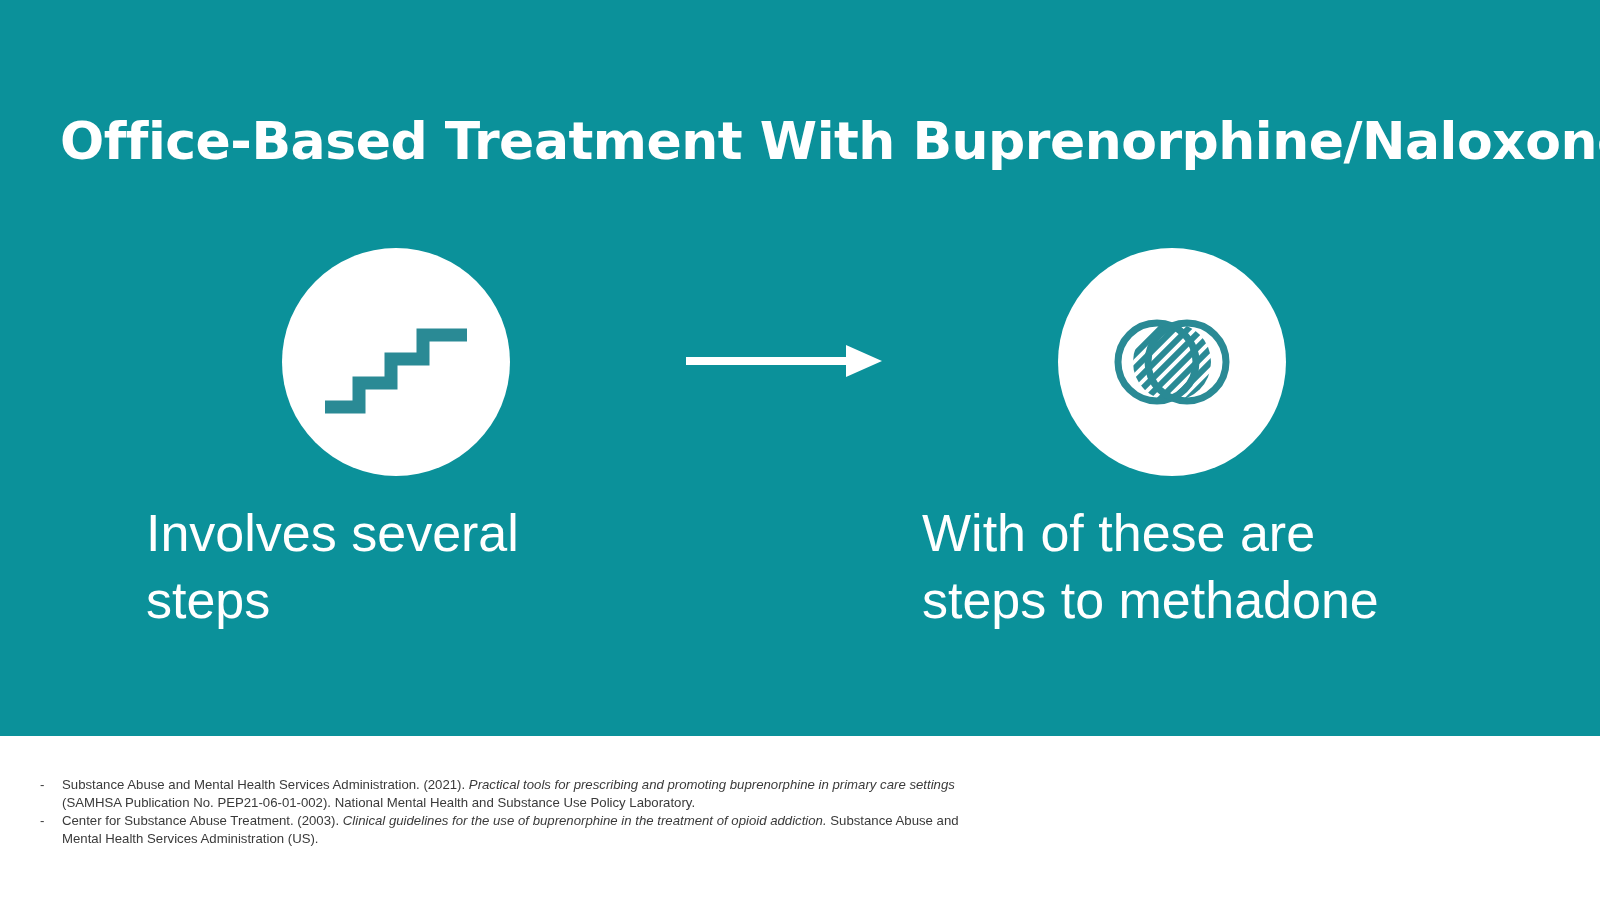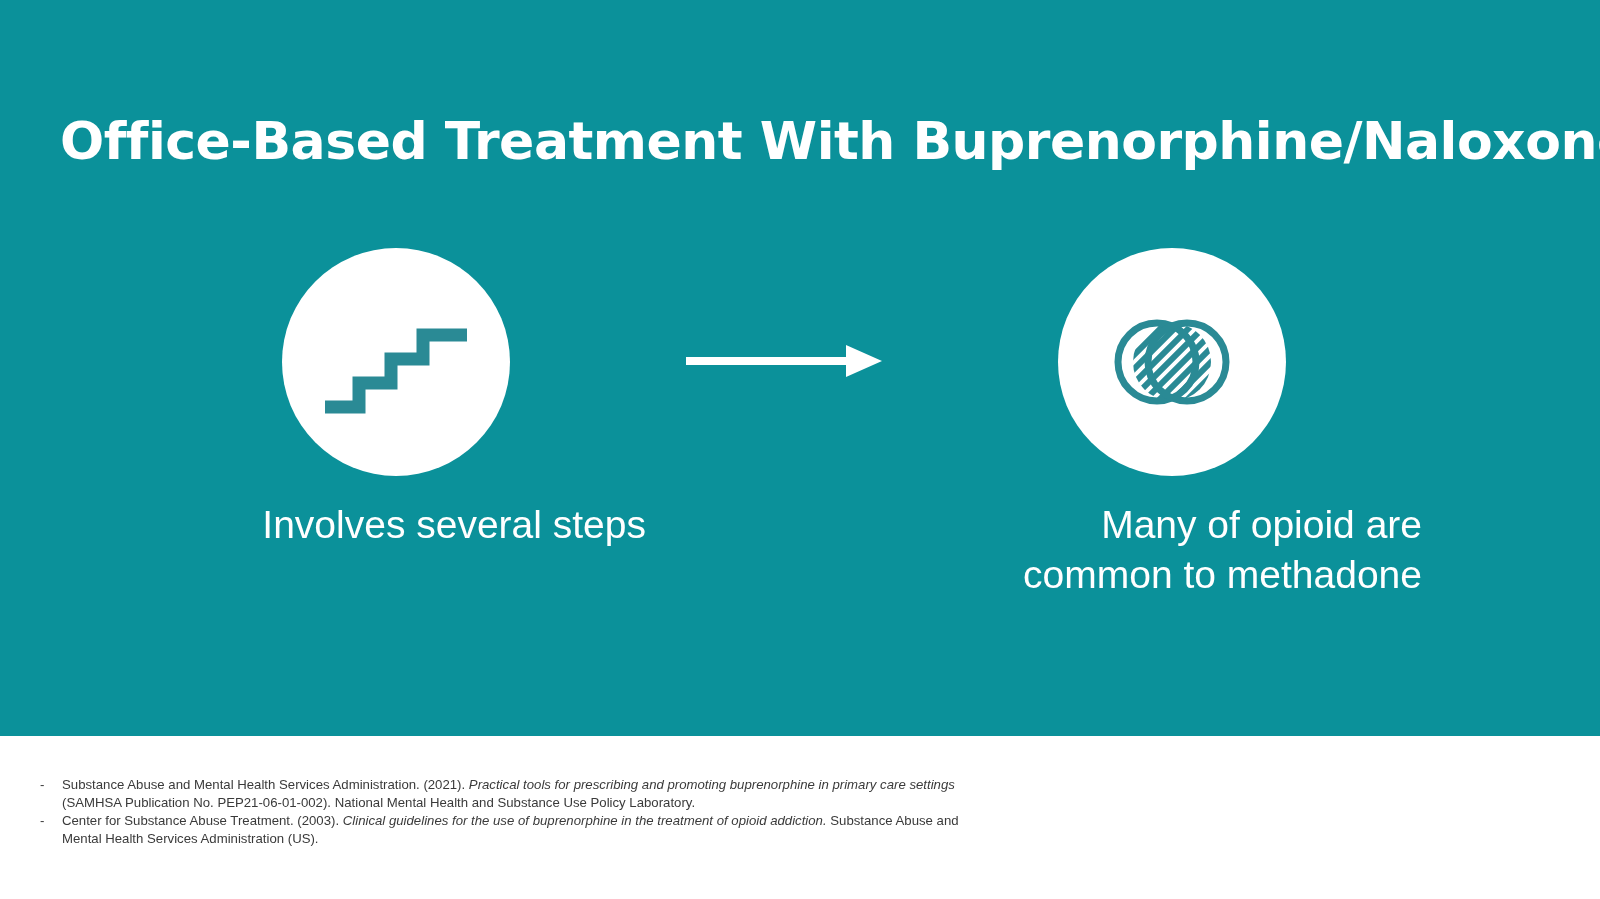--- a/index.html
+++ b/index.html
@@ -63,24 +63,24 @@
     top: 340px;
     width: 196px;
     height: 42px;
   }
 
   
   .caption {
     position: absolute;
     color: #ffffff;
     font-family: "Liberation Sans", sans-serif;
-    font-size: 39px;
+    font-size: 52px;
     font-weight: 400;
     line-height: 1.28;
-    text-align: right;
+    text-align: left;
   }
   .caption-left {
     left: 146px;
     top: 500px;
     width: 500px;
   }
   .caption-right {
     left: 922px;
     top: 500px;
     width: 500px;
@@ -170,22 +170,22 @@
 
         <circle cx="77" cy="47" r="39" fill="none" stroke="#2a8a95" stroke-width="7"></circle>
       </svg>
     </div>
 
     <div class="caption caption-left">
       <span>Involves several steps</span>
     </div>
 
     <div class="caption caption-right">
-      <span>Many of opioid are</span><br>
-      <span>common to methadone</span>
+      <span>With of these are</span><br>
+      <span>steps to methadone</span>
     </div>
 
   </div>
 
   <div class="footer">
 
     <div class="refs">
 
       <div class="ref-row">
         <span class="ref-bullet">-</span>

